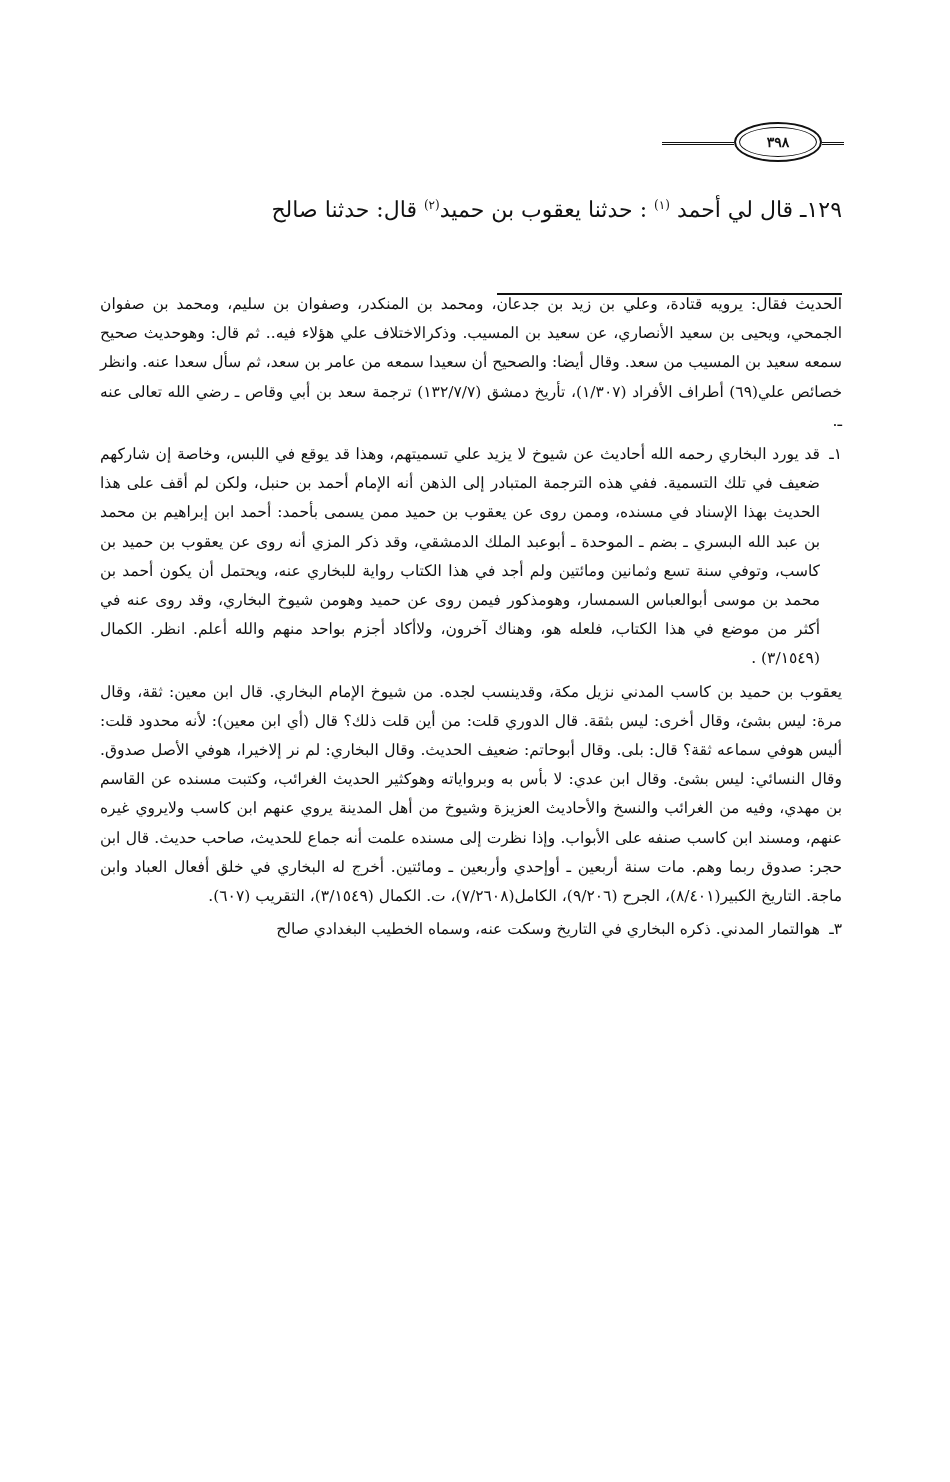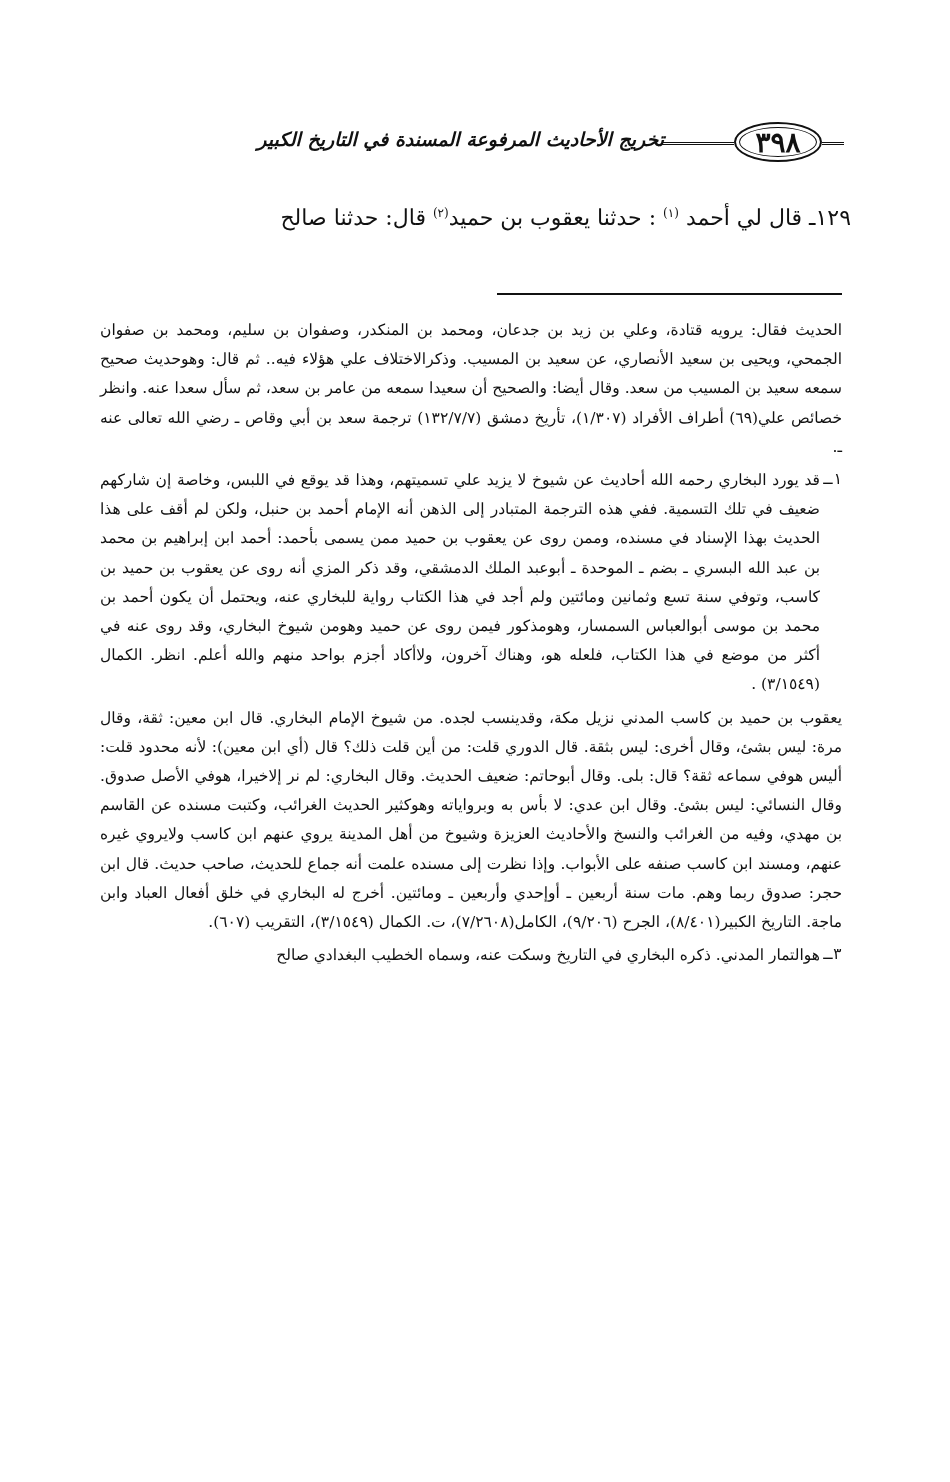--- a/index.html
+++ b/index.html
@@ -6,47 +6,46 @@
     body { width: 950px; height: 1482px; position: relative; overflow: hidden; color: #111; }
     .page { position: absolute; left: 0; top: 0; width: 950px; height: 1482px; direction: rtl; }
 
     
     .running-header { position: absolute; top: 120px; left: 108px; width: 736px; height: 50px; }
     .header-title { position: absolute; right: 180px; top: 8px; font-family: "DejaVu Serif", serif; font-size: 19px; font-weight: bold; font-style: italic; white-space: nowrap; }
     .header-rule-mid { position: absolute; right: 110px; top: 22px; width: 72px; border-top: 3px double #111; height: 3px; }
     .header-rule-right { position: absolute; right: 0; top: 22px; width: 22px; border-top: 3px double #111; height: 3px; }
     .page-number-oval { position: absolute; right: 22px; top: 2px; width: 88px; height: 40px; border: 2px solid #111; border-radius: 50%; display: flex; align-items: center; justify-content: center; box-sizing: border-box; }
     .page-number-oval::before { content: ""; position: absolute; inset: 3px; border: 1px solid #111; border-radius: 50%; }
-    .page-number { font-family: Liberation Serif, serif; font-weight: bold; font-size: 28px; position: relative; }
+    .page-number { font-family: Liberation Serif, serif; font-weight: bold; font-size: 14px; position: relative; }
 
     
-    .main-text { position: absolute; top: 192px; right: 99px; width: 736px; font-family: "DejaVu Serif", serif; font-size: 22px; line-height: 42px; text-align: justify; }
+    .main-text { position: absolute; top: 192px; right: 108px; width: 736px; font-family: "DejaVu Serif", serif; font-size: 22px; line-height: 26px; text-align: justify; }
     .main-text sup { font-size: 12px; }
 
     .footnote-separator { position: absolute; top: 293px; right: 108px; width: 345px; border-top: 2px solid #111; }
 
     
-    .footnotes { position: absolute; top: 316px; right: 108px; width: 742px; font-family: "DejaVu Serif", serif; font-size: 15.5px; line-height: 29.2px; text-align: justify; }
+    .footnotes { position: absolute; top: 290px; right: 108px; width: 742px; font-family: "DejaVu Serif", serif; font-size: 15.5px; line-height: 29.2px; text-align: justify; }
     .fn-continuation { margin: 0; }
     .fn { margin: 4px 0 0 0; display: flex; }
-    .fn-num { flex: 0 0 22px; font-family: Liberation Mono, monospace; }
+    .fn-num { flex: 0 0 22px; }
     .fn-body { flex: 1; }
   </style>
 </head>
 <body>
 
 <div class="page">
 
   <div class="running-header">
     <div class="header-rule-right"></div>
     <div class="page-number-oval">
       <span class="page-number">٣٩٨</span>
     </div>
     <div class="header-rule-mid"></div>
-    <div class="header-title">تخريج الأحاديث المرفوعة المسندة في التاريخ الكبير</div>
   </div>
 
   <div class="main-text">
     <div>
       <span>١٢٩ـ قال لي أحمد</span>
       <sup>(١)</sup>
       <span>: حدثنا يعقوب بن حميد</span><sup>(٢)</sup><span> قال: حدثنا صالح</span>
     </div>
   </div>
 

